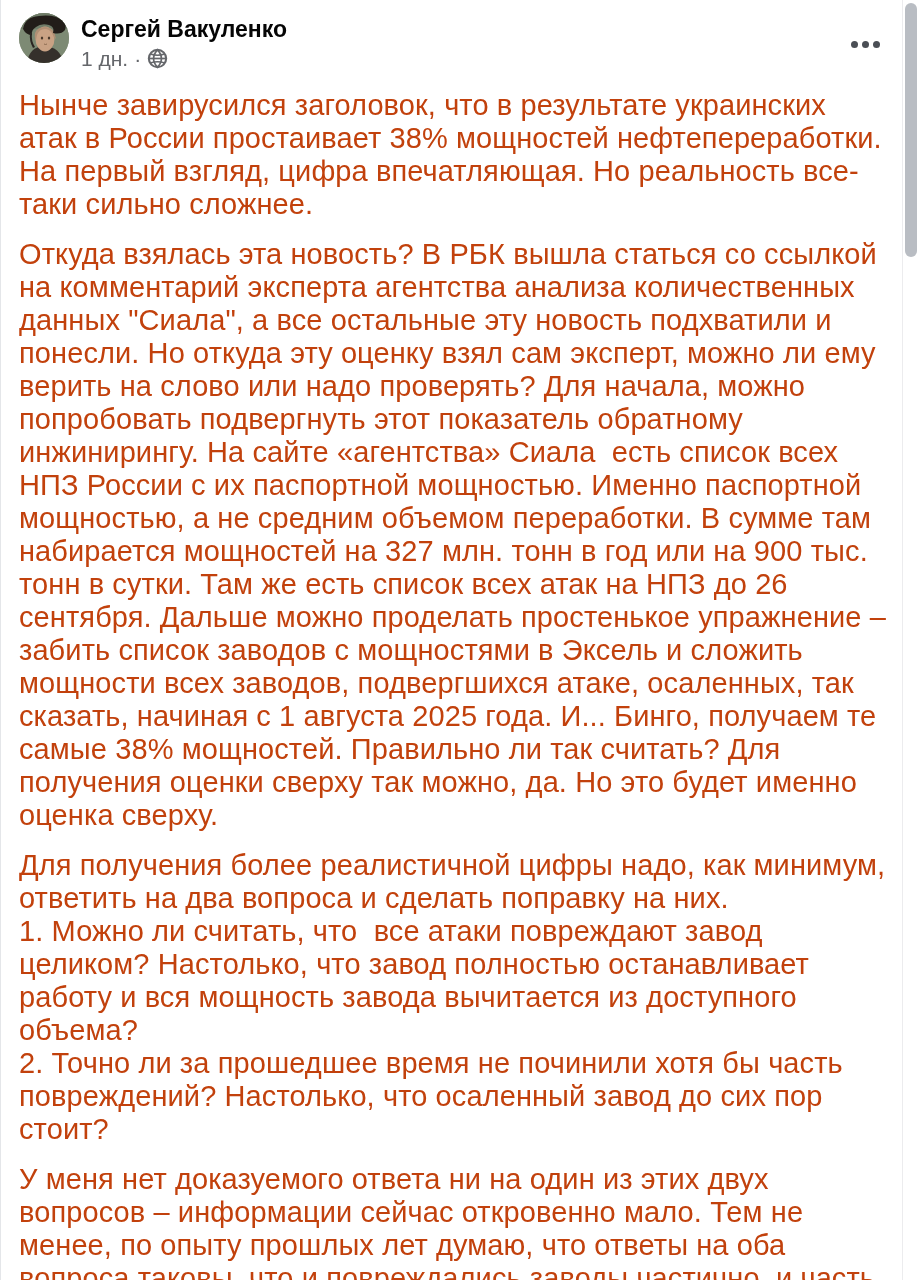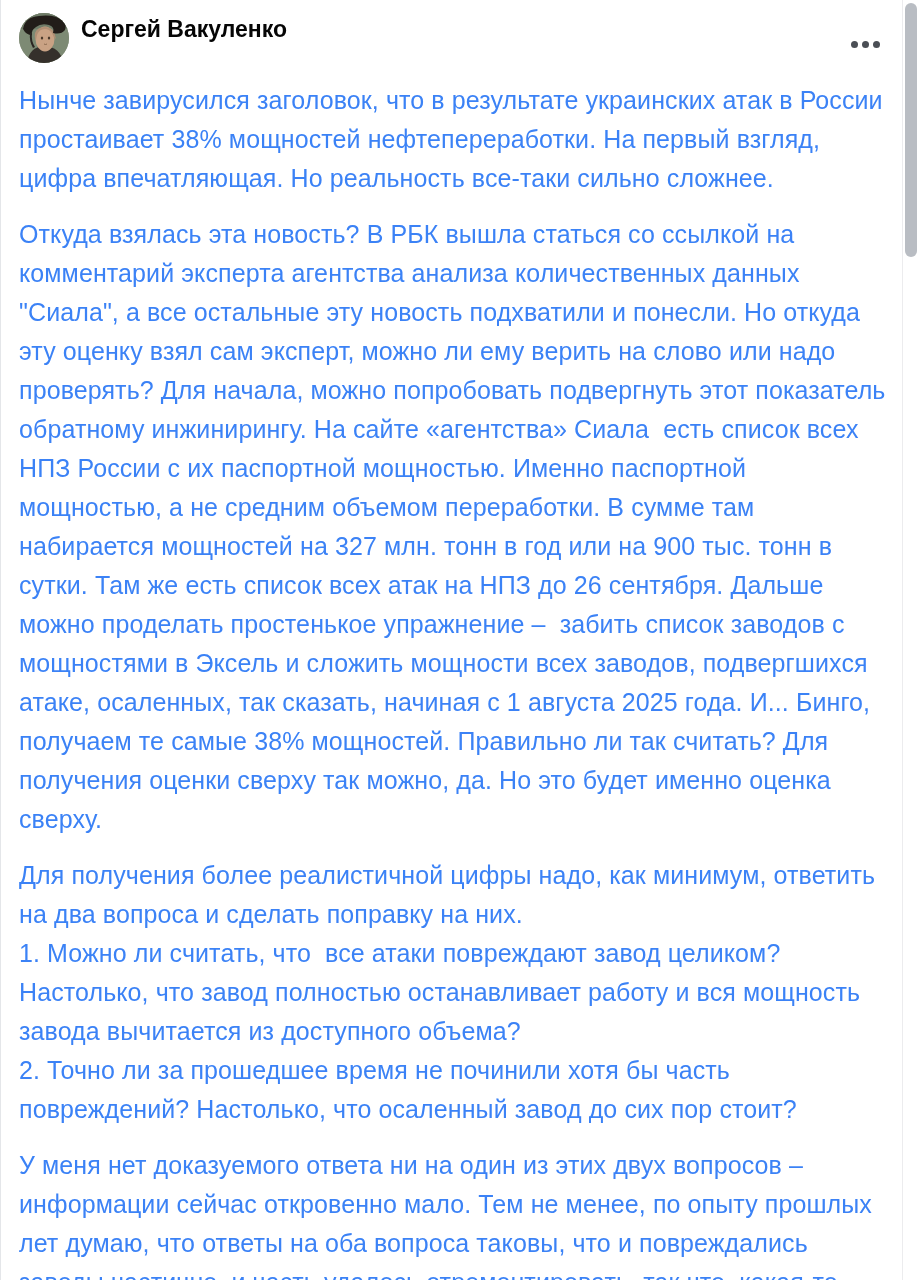--- a/index.html
+++ b/index.html
@@ -63,23 +63,23 @@
   .ellipsis-icon i {
     width: 7px; height: 7px;
     border-radius: 50%;
     background: #4b4f55;
     display: block;
   }
 
   
   .post-body { margin-top: 18px; }
   .post-body p {
-    font-size: 25px;
-    line-height: 39px;
-    color: #3b82f6;
+    font-size: 29px;
+    line-height: 33px;
+    color: #c2410c;
     margin-bottom: 17px;
     white-space: pre-wrap;
     letter-spacing: 0.1px;
   }
 
   
   .scrollbar-track {
     position: absolute;
     top: 0; right: 0;
     width: 17px; height: 100%;
@@ -112,20 +112,33 @@
         <path d="M4 16 Q6 4 20 3 Q36 1 44 8 Q48 11 46 17 Q42 22 34 20 Q36 14 30 12 Q22 10 17 14 Q12 17 13 22 Q7 22 4 16 Z" fill="#221d19"></path>
         <path d="M13 20 Q12 28 16 34 L14 35 Q10 28 11 20 Z" fill="#2a2521"></path>
         <ellipse cx="23" cy="25" rx="1.2" ry="1.6" fill="#4a3a2c"></ellipse>
         <ellipse cx="30" cy="25" rx="1.2" ry="1.6" fill="#4a3a2c"></ellipse>
         <path d="M25 31 Q26.5 32 28 31" stroke="#8a6a50" stroke-width="1" fill="none"></path>
       </svg>
     </div>
 
     <div class="header-text">
       <div class="author-name">Сергей Вакуленко</div>
+      <div class="meta-row">
+        <span>1 дн.</span>
+        <span>·</span>
+        <span class="globe-icon">
+          <svg width="21" height="21" viewBox="0 0 16 16" xmlns="http://www.w3.org/2000/svg">
+            <circle cx="8" cy="8" r="6.6" fill="none" stroke="#65676b" stroke-width="1.6"></circle>
+            <path d="M8 1.4 Q11 4.5 11 8 Q11 11.5 8 14.6 Q5 11.5 5 8 Q5 4.5 8 1.4 Z" fill="none" stroke="#65676b" stroke-width="1.3"></path>
+            <line x1="1.5" y1="8" x2="14.5" y2="8" stroke="#65676b" stroke-width="1.3"></line>
+            <path d="M2.5 4.6 Q8 6.4 13.5 4.6" fill="none" stroke="#65676b" stroke-width="1.1"></path>
+            <path d="M2.5 11.4 Q8 9.6 13.5 11.4" fill="none" stroke="#65676b" stroke-width="1.1"></path>
+          </svg>
+        </span>
+      </div>
     </div>
 
     <div class="options-button">
       <span class="ellipsis-icon">
         <i></i>
           <i></i>
           <i></i>
       </span>
     </div>
   </div>

